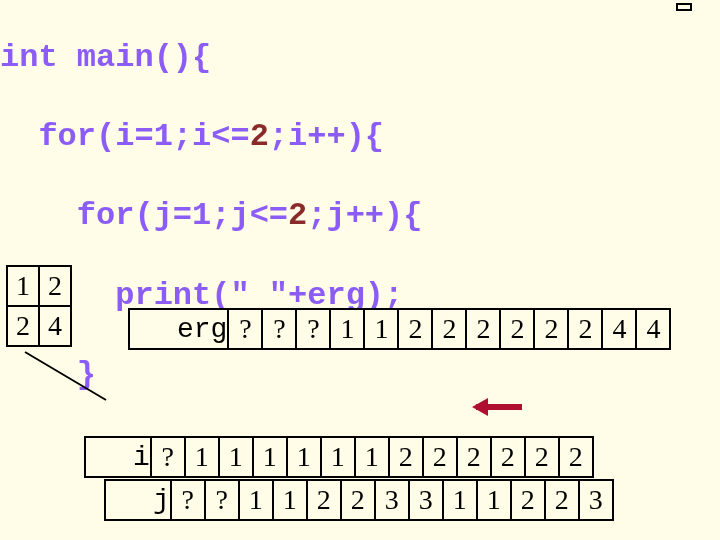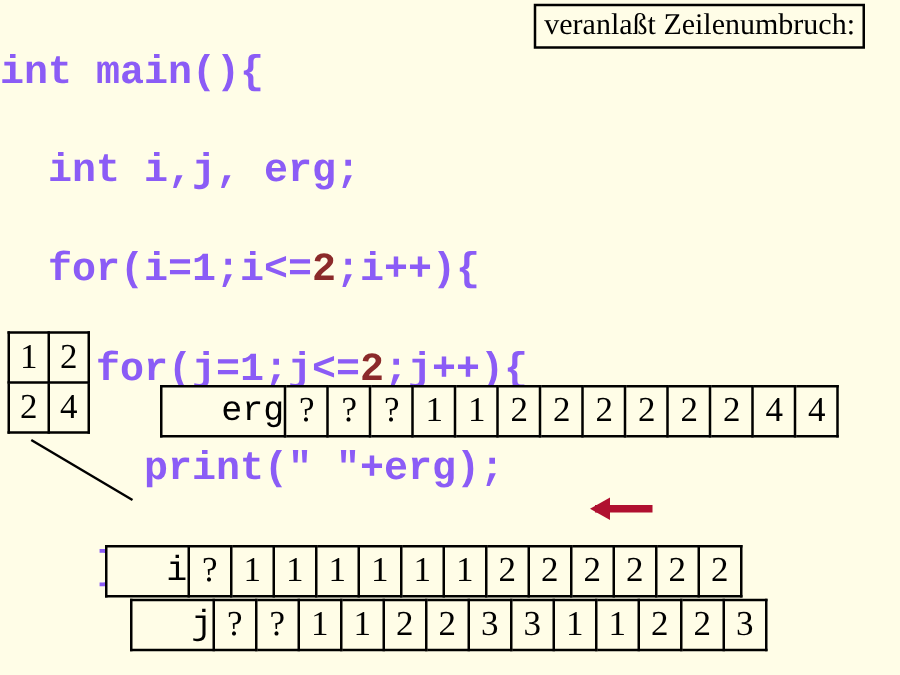--- a/index.html
+++ b/index.html
@@ -65,32 +65,30 @@
     position: absolute;
     left: 470px; top: 395px;
     width: 54px; height: 24px;
   }
 </style>
 </head>
 <body>
 
 <div class="code">
 <span class="line"><span class="b">int main(){</span></span>
-<span class="line"><span class="b">  int i,j, erg;</span></span>
 <span class="line"><span class="b">  for(i=1;i&lt;=</span><span class="br">2</span><span class="b">;i++){</span></span>
 <span class="line"><span class="b">    for(j=1;j&lt;=</span><span class="br">2</span><span class="b">;j++){</span></span>
 <span class="line"><span class="b">      print(" "+erg);</span></span>
 <span class="line"><span class="b">    }</span></span>
 
 
 
 </div>
 
 <div class="annot-box">
-  <div>veranlaßt Zeilenumbruch:</div>
 </div>
 
 <table class="tbl tbl-out">
   <tbody>
       <tr>
     <td>1</td>
     <td>2</td>
   </tr>
   <tr>
     <td>2</td>

